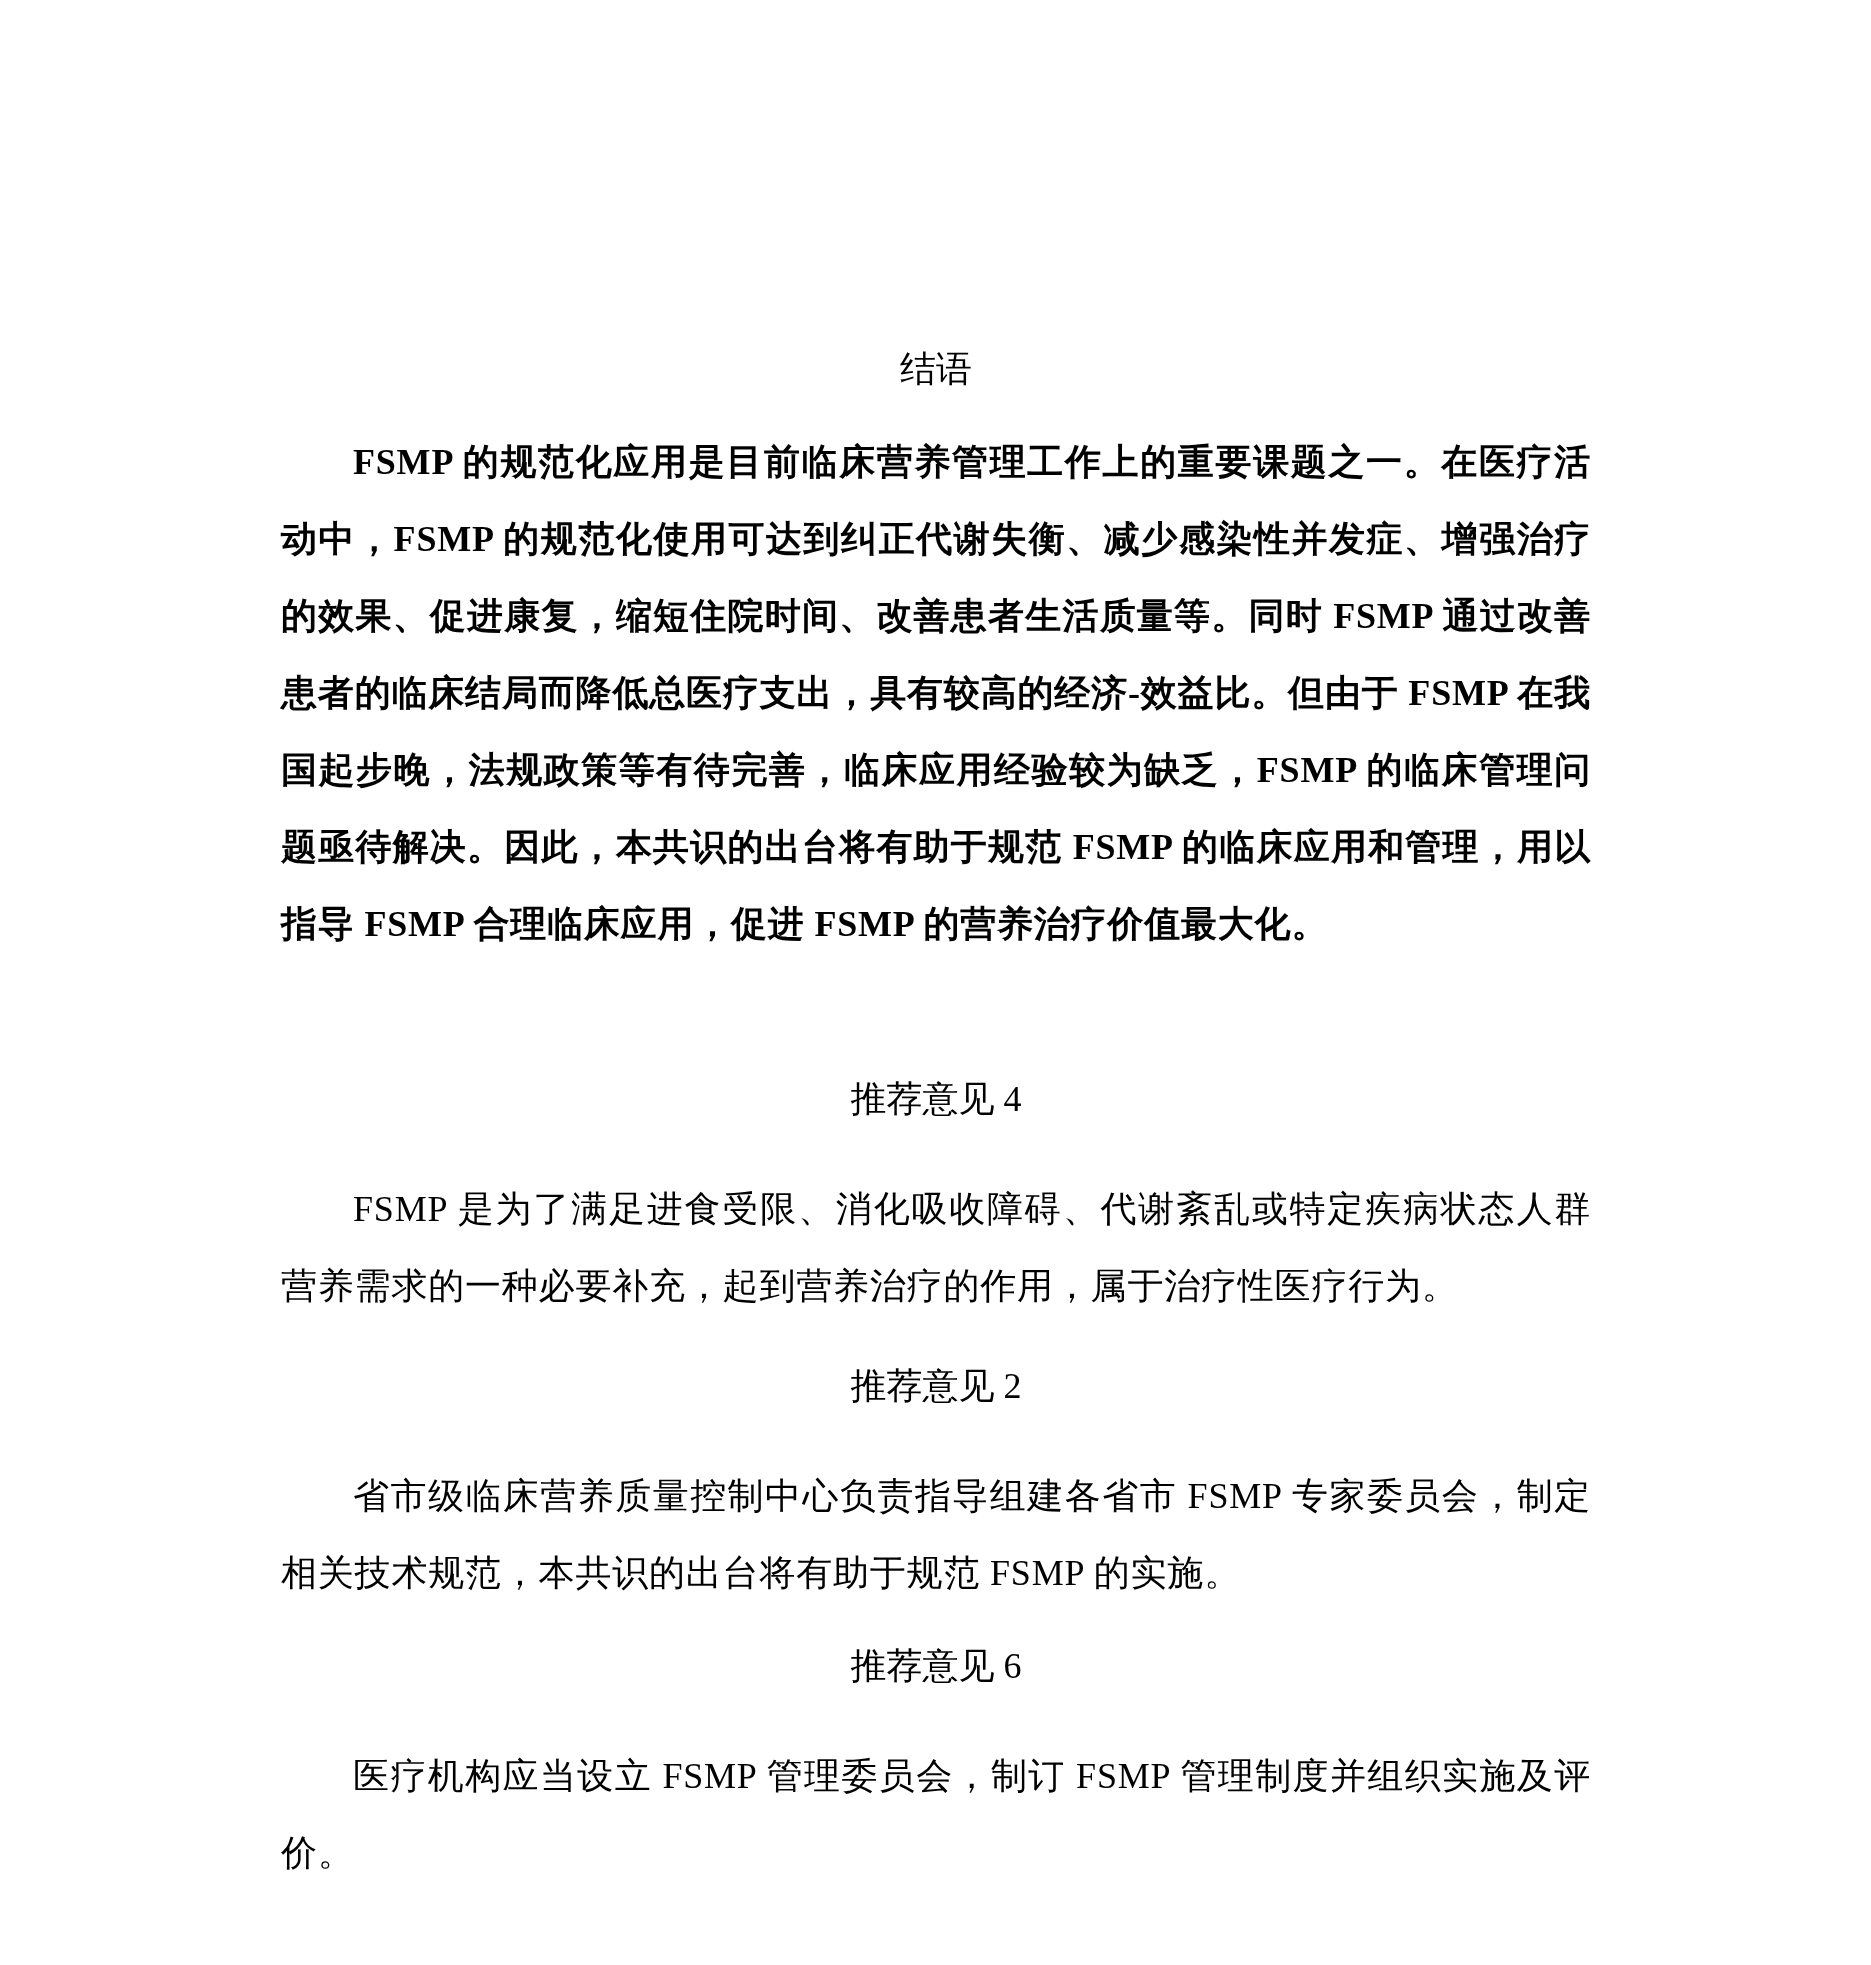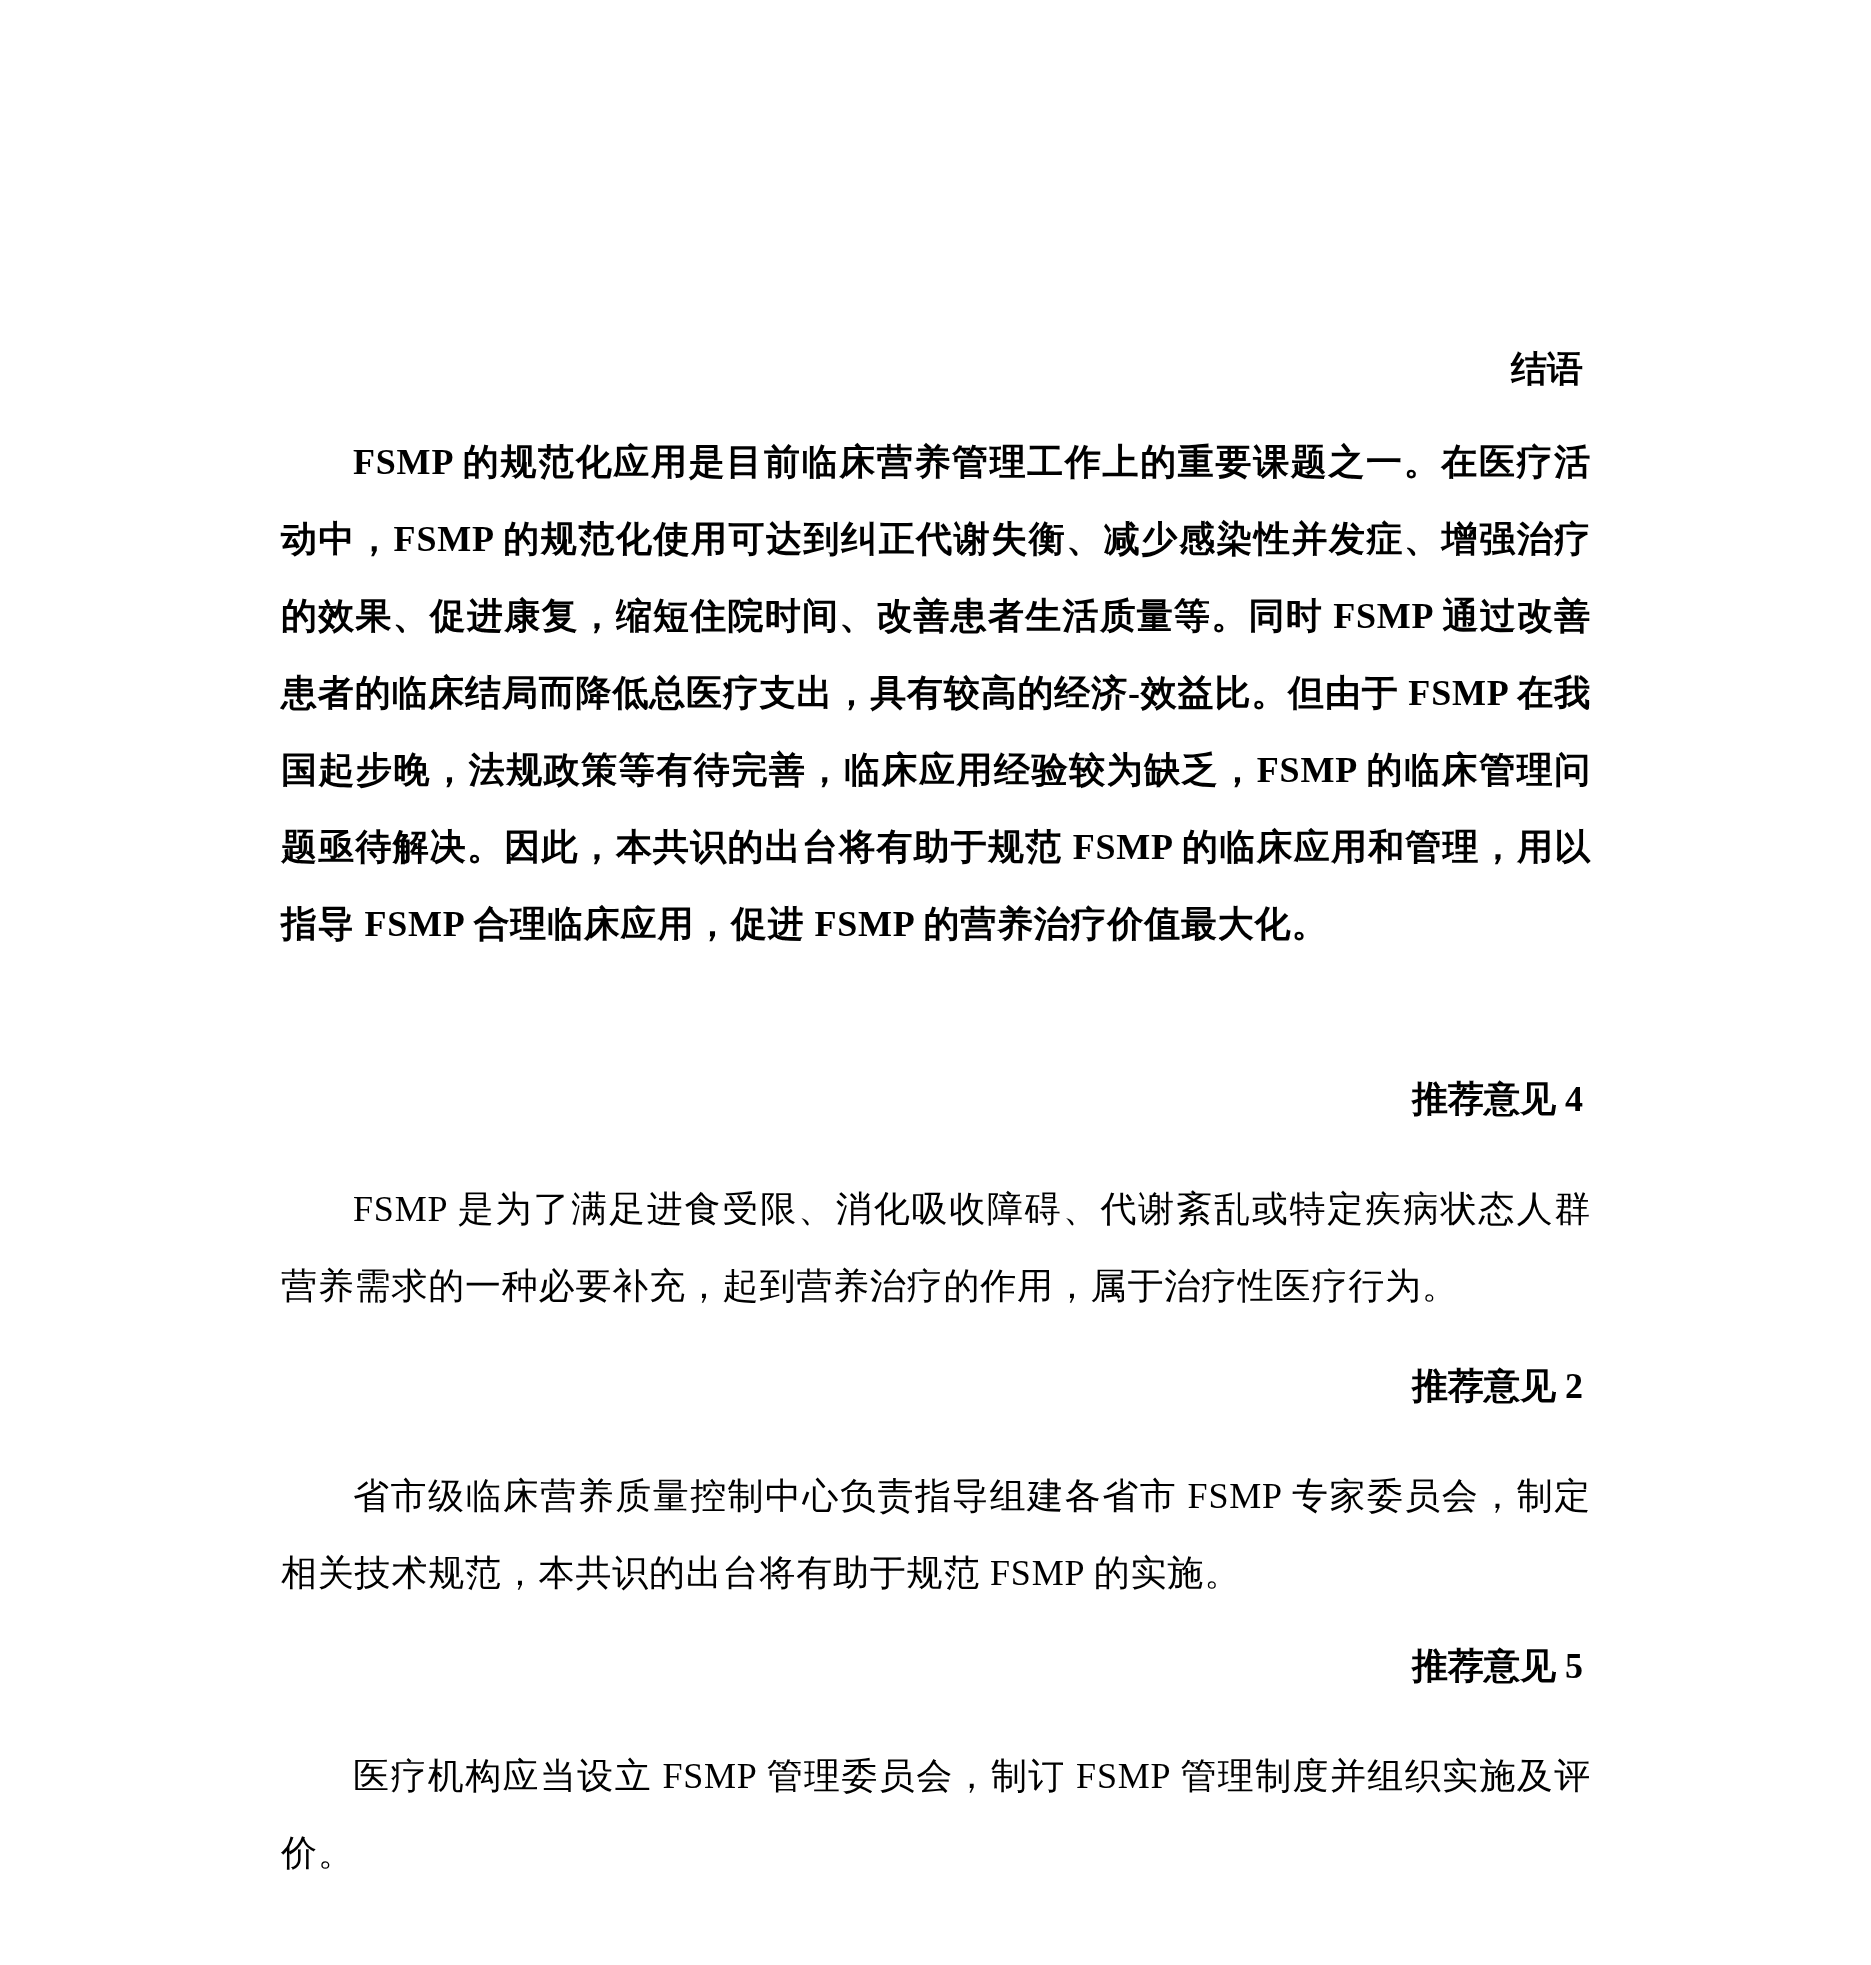--- a/index.html
+++ b/index.html
@@ -29,23 +29,23 @@
     text-align: justify;
     margin: 0;
     letter-spacing: 0.8px;
   }
   .indent {
     text-indent: 2em;
   }
   .sec-heading {
     font-size: 36px;
     line-height: 77px;
-    font-weight: bold;
-    margin: 8px;
-    text-align: right;
+    font-weight: normal;
+    margin: 14px;
+    text-align: center;
   }
   .mt-conclusion-h { margin-top: 106px; }
   .mt-conclusion-p { margin-top: 15.7px; font-weight: bold; }
   .mt-rec1-h { margin-top: 98px; }
   .mt-rec2-h { margin-top: 23.6px; }
   .mt-rec3-h { margin-top: 15.7px; }
   .mt-rec-p  { margin-top: 33px; }
 </style>
 </head>
 <body>
@@ -62,18 +62,18 @@
     <h2 class="sec-heading mt-rec1-h">推荐意见 4</h2>
     <p class="body-para indent mt-rec-p">FSMP 是为了满足进食受限、消化吸收障碍、代谢紊乱或特定疾病状态人群营养需求的一种必要补充，起到营养治疗的作用，属于治疗性医疗行为。</p>
   </div>
 
   <div>
     <h2 class="sec-heading mt-rec2-h">推荐意见 2</h2>
     <p class="body-para indent mt-rec-p">省市级临床营养质量控制中心负责指导组建各省市 FSMP 专家委员会，制定相关技术规范，本共识的出台将有助于规范 FSMP 的实施。</p>
   </div>
 
   <div>
-    <h2 class="sec-heading mt-rec3-h">推荐意见 5</h2>
+    <h2 class="sec-heading mt-rec3-h">推荐意见 6</h2>
     <p class="body-para indent mt-rec-p">医疗机构应当设立 FSMP 管理委员会，制订 FSMP 管理制度并组织实施及评价。</p>
   </div>
 
 </div>
 
 
 </body></html>

